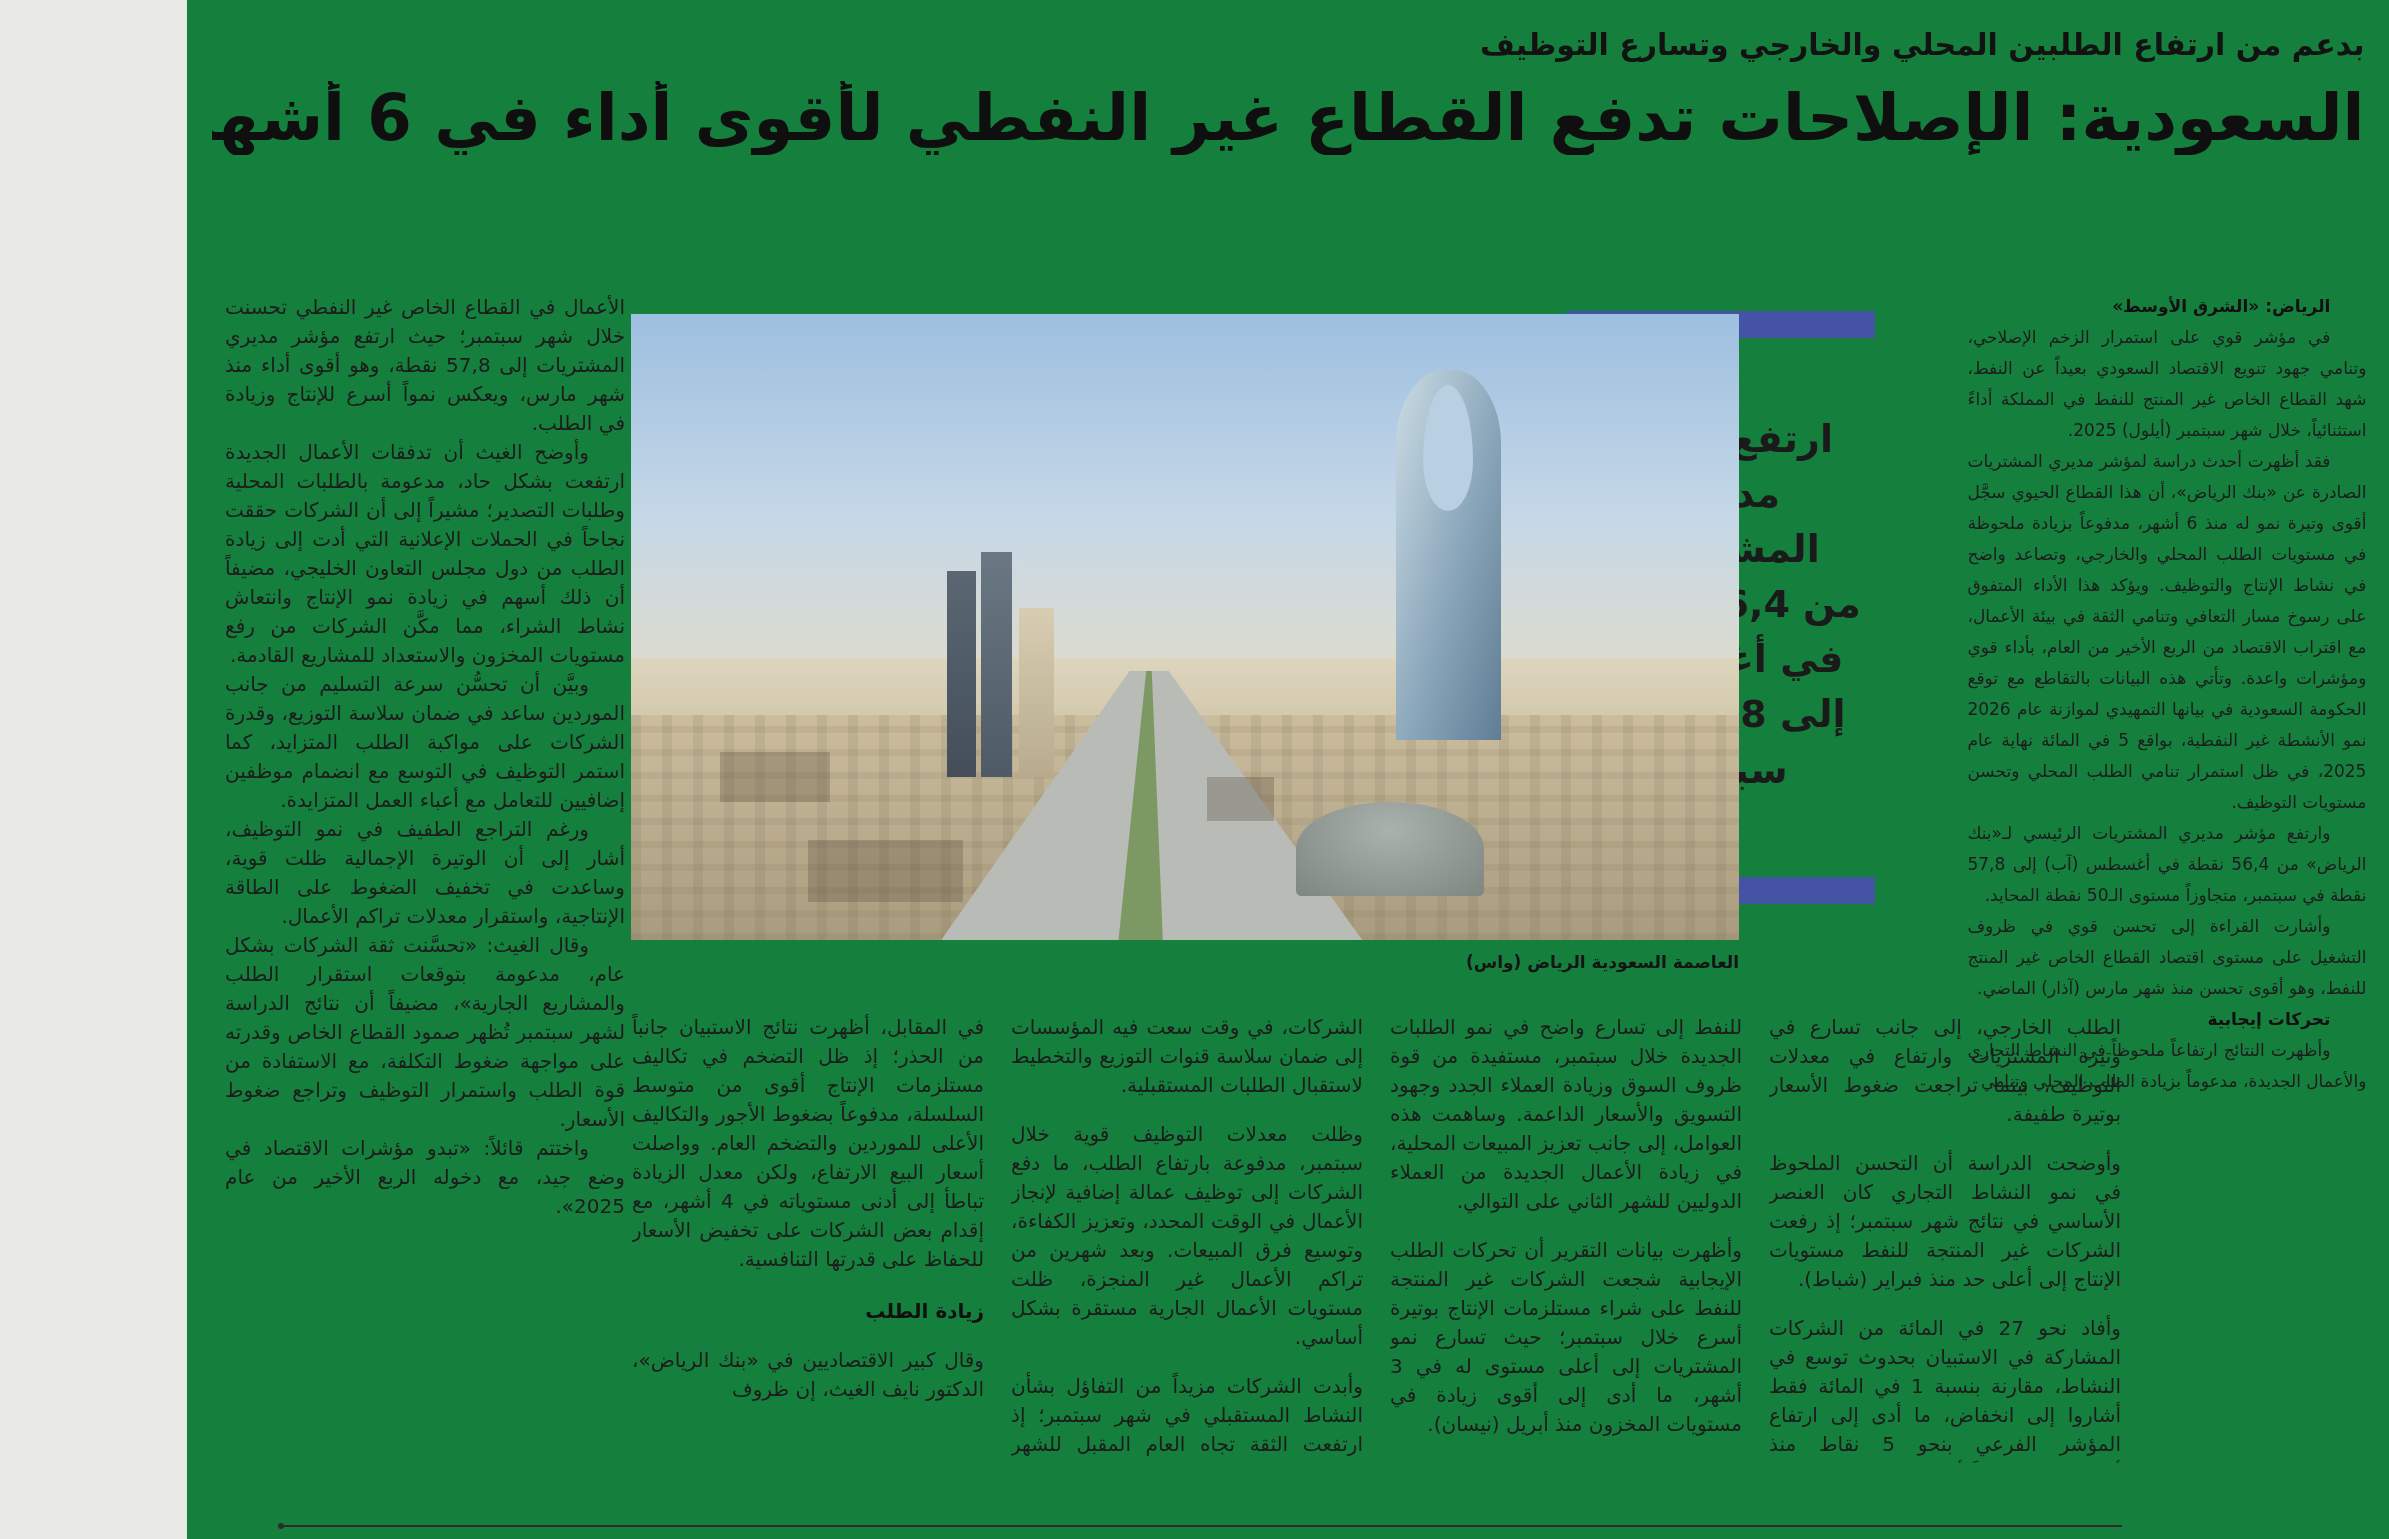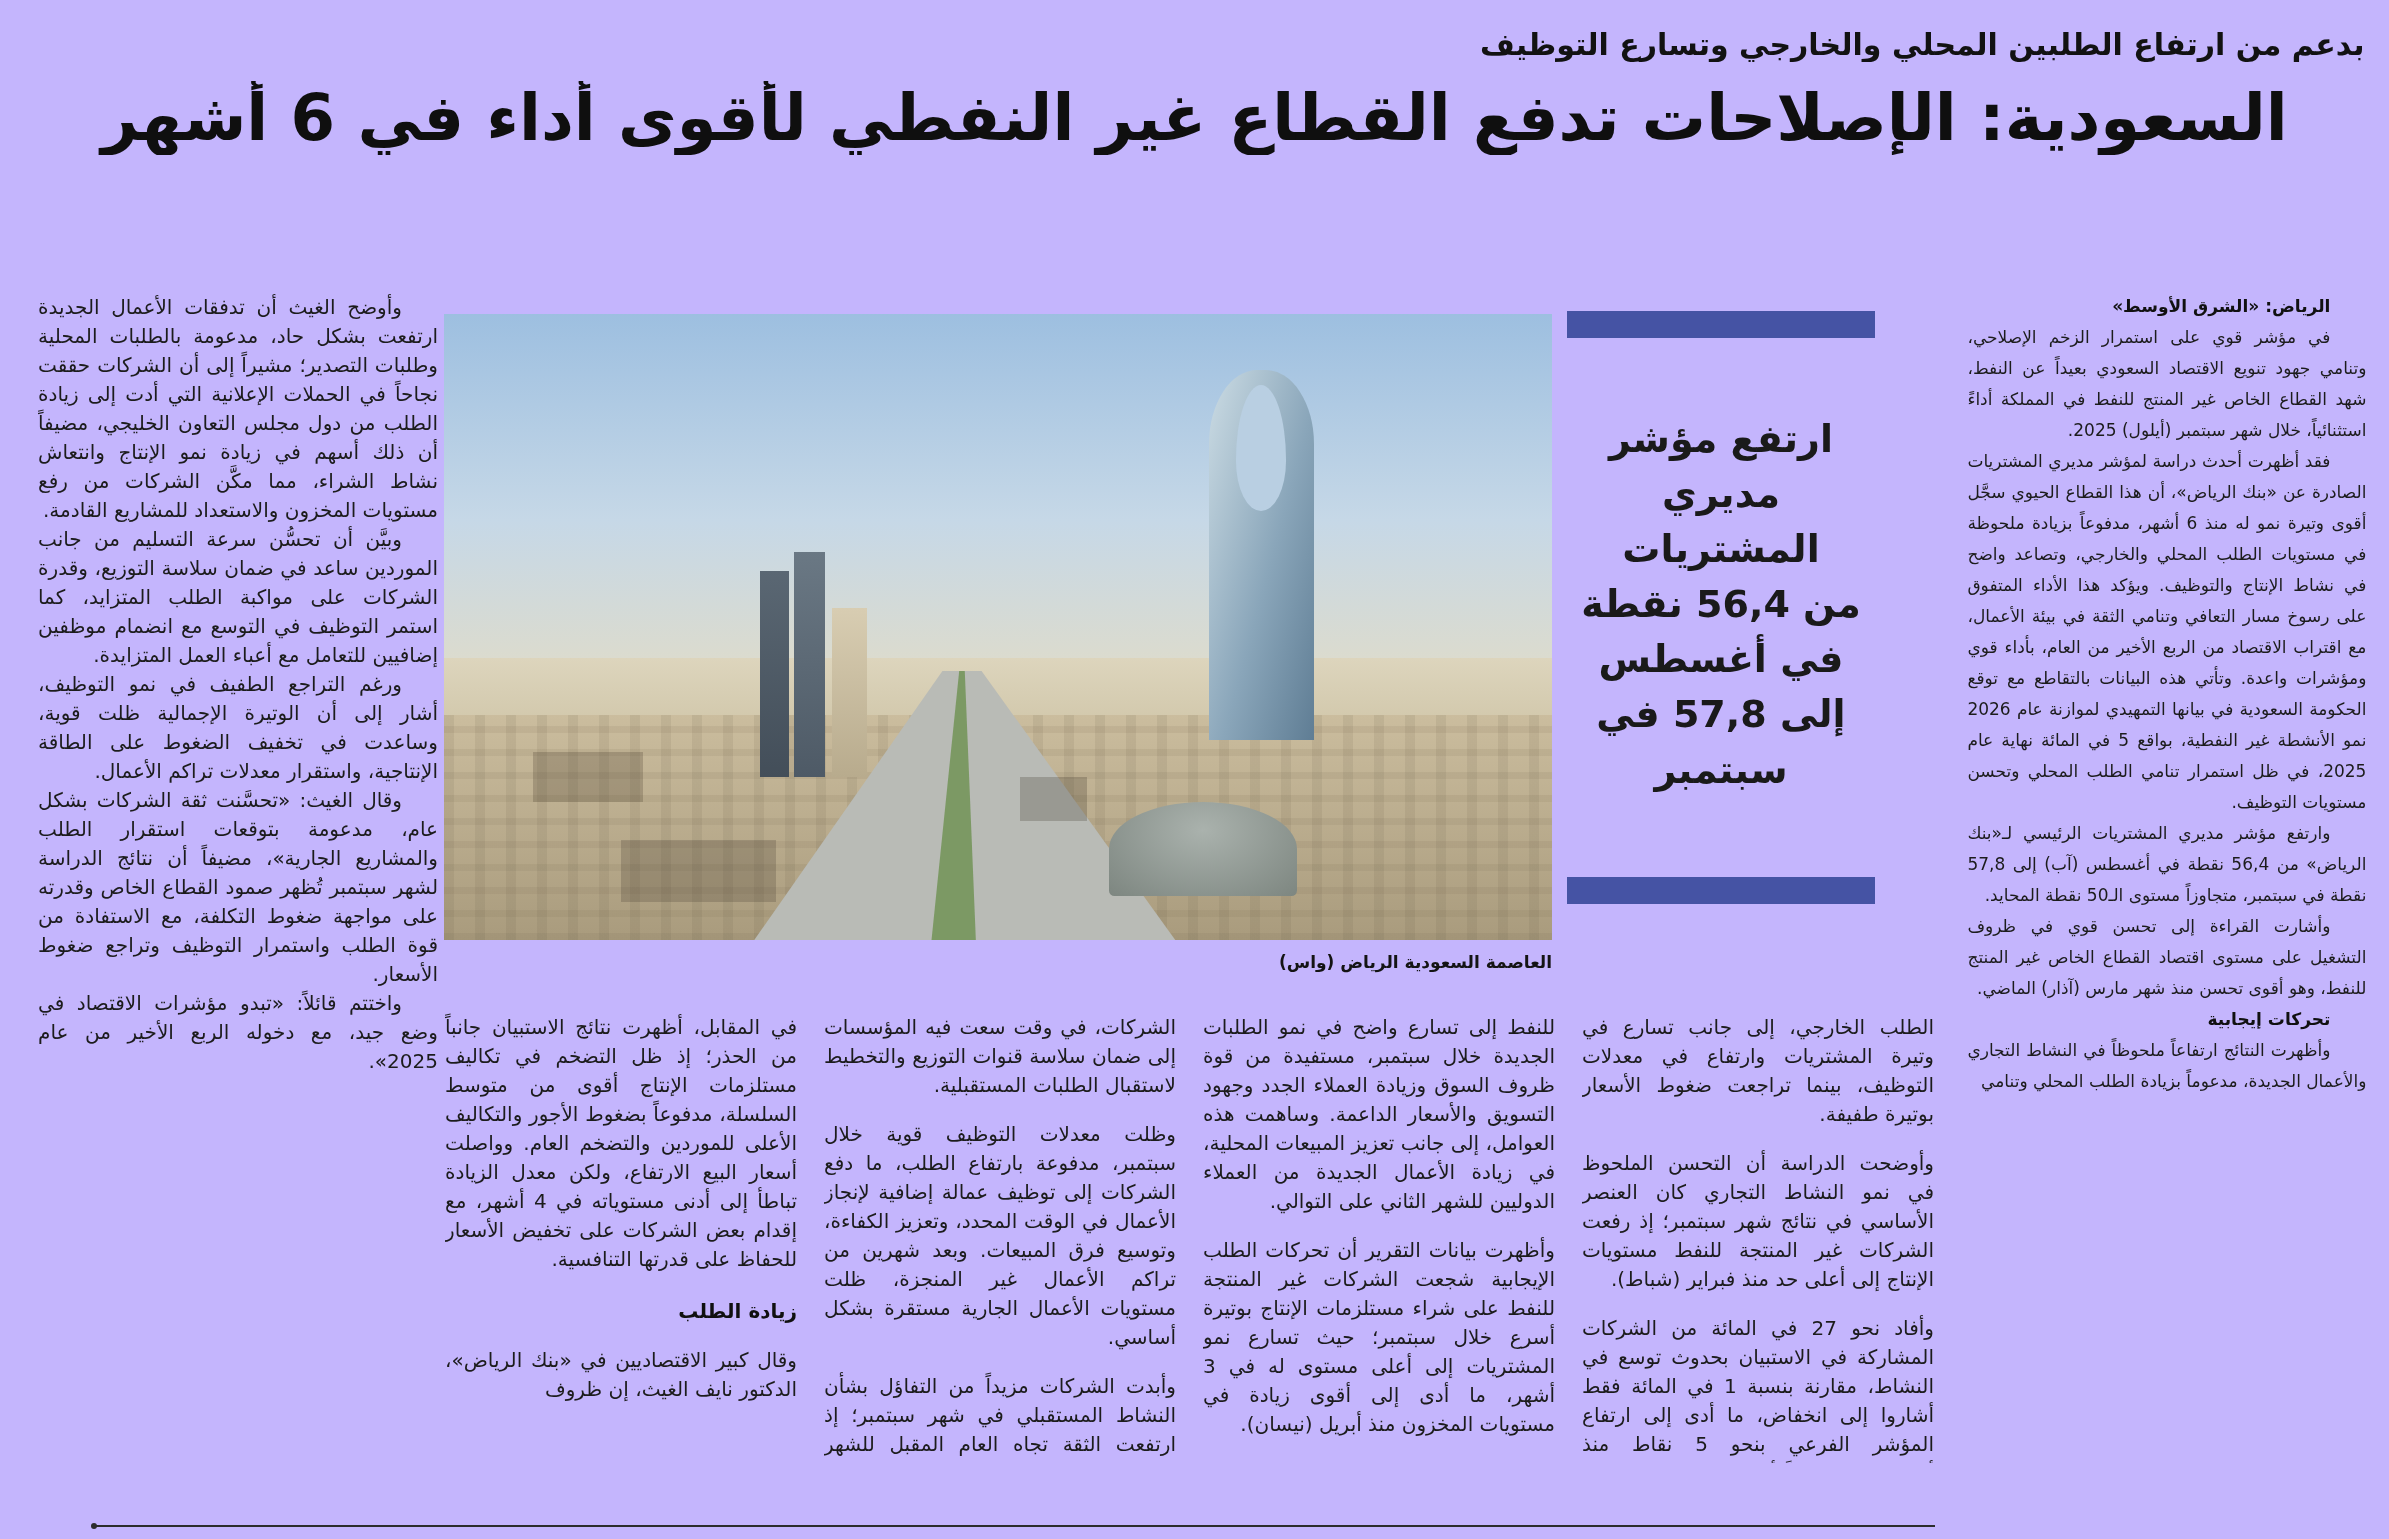--- a/index.html
+++ b/index.html
@@ -1,19 +1,19 @@
 <!DOCTYPE html>
 <html lang="ar" dir="rtl" style="font-size:11px"><head>
 <meta charset="utf-8">
 <style>
   html,body{margin:0;padding:0;background:#e8e8e6;}
   .page{
     position:relative;
-    width:2389px;height:1540px;
-    background:#c4b5fd;
+    width:2202px;height:1540px;
+    background:#15803d;
     font-family:"DejaVu Sans", sans-serif;
     color:#1c1c1c;
     direction:rtl;
     overflow:hidden;
   }
   .kicker{
     position:absolute;top:27px;right:24.6px;left:24.6px;
     text-align:right;font-size:30px;font-weight:700;color:#121212;
     white-space:nowrap;overflow:hidden;
   }
@@ -147,20 +147,21 @@
       <p>وأبدت الشركات مزيداً من التفاؤل بشأن النشاط المستقبلي في شهر سبتمبر؛ إذ ارتفعت الثقة تجاه العام المقبل للشهر الثاني على التوالي، بعد التراجع الذي شهده شهر يوليو (تموز). وأرجعت الدراسة هذا التفاؤل إلى توقعات زيادة الطلب،</p>
     </div>
     <div class="bcol">
       <p>في المقابل، أظهرت نتائج الاستبيان جانباً من الحذر؛ إذ ظل التضخم في تكاليف مستلزمات الإنتاج أقوى من متوسط السلسلة، مدفوعاً بضغوط الأجور والتكاليف الأعلى للموردين والتضخم العام. وواصلت أسعار البيع الارتفاع، ولكن معدل الزيادة تباطأ إلى أدنى مستوياته في 4 أشهر، مع إقدام بعض الشركات على تخفيض الأسعار للحفاظ على قدرتها التنافسية.</p>
       <p class="subhead">زيادة الطلب</p>
       <p>وقال كبير الاقتصاديين في «بنك الرياض»، الدكتور نايف الغيث، إن ظروف</p>
     </div>
   </div>
 
   <div class="col left-rail">
+    <p class="no-indent">الأعمال في القطاع الخاص غير النفطي تحسنت خلال شهر سبتمبر؛ حيث ارتفع مؤشر مديري المشتريات إلى 57,8 نقطة، وهو أقوى أداء منذ شهر مارس، ويعكس نمواً أسرع للإنتاج وزيادة في الطلب.</p>
     <p>وأوضح الغيث أن تدفقات الأعمال الجديدة ارتفعت بشكل حاد، مدعومة بالطلبات المحلية وطلبات التصدير؛ مشيراً إلى أن الشركات حققت نجاحاً في الحملات الإعلانية التي أدت إلى زيادة الطلب من دول مجلس التعاون الخليجي، مضيفاً أن ذلك أسهم في زيادة نمو الإنتاج وانتعاش نشاط الشراء، مما مكَّن الشركات من رفع مستويات المخزون والاستعداد للمشاريع القادمة.</p>
     <p>وبيَّن أن تحسُّن سرعة التسليم من جانب الموردين ساعد في ضمان سلاسة التوزيع، وقدرة الشركات على مواكبة الطلب المتزايد، كما استمر التوظيف في التوسع مع انضمام موظفين إضافيين للتعامل مع أعباء العمل المتزايدة.</p>
     <p>ورغم التراجع الطفيف في نمو التوظيف، أشار إلى أن الوتيرة الإجمالية ظلت قوية، وساعدت في تخفيف الضغوط على الطاقة الإنتاجية، واستقرار معدلات تراكم الأعمال.</p>
     <p>وقال الغيث: «تحسَّنت ثقة الشركات بشكل عام، مدعومة بتوقعات استقرار الطلب والمشاريع الجارية»، مضيفاً أن نتائج الدراسة لشهر سبتمبر تُظهر صمود القطاع الخاص وقدرته على مواجهة ضغوط التكلفة، مع الاستفادة من قوة الطلب واستمرار التوظيف وتراجع ضغوط الأسعار.</p>
     <p>واختتم قائلاً: «تبدو مؤشرات الاقتصاد في وضع جيد، مع دخوله الربع الأخير من عام 2025».</p>
   </div>
 
   <div class="bottom-rule">
       <span class="cap"></span>
     </div>

